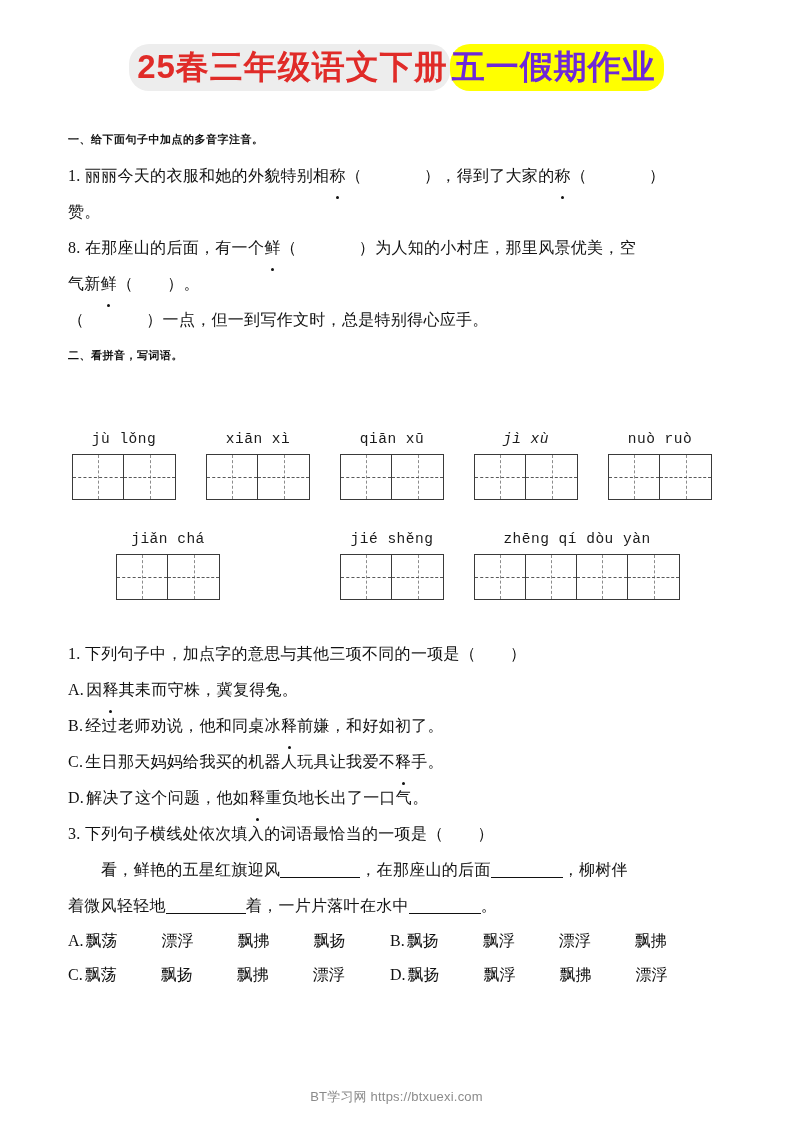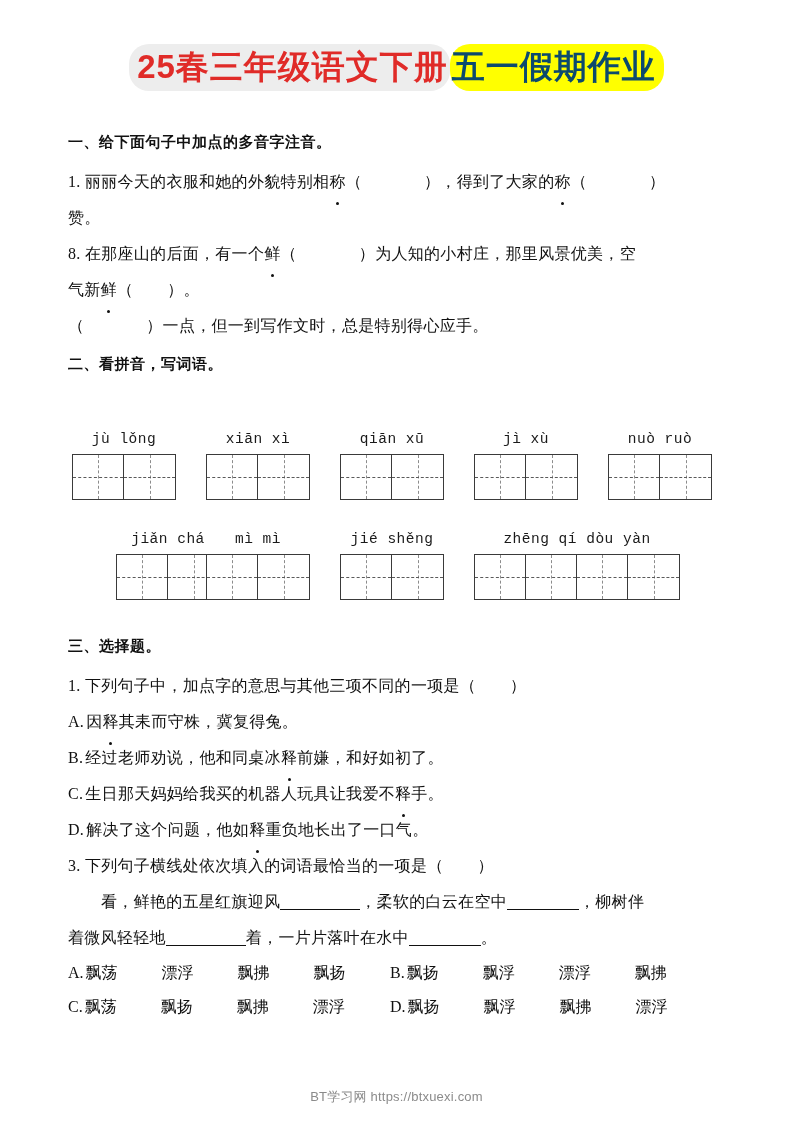--- a/index.html
+++ b/index.html
@@ -42,34 +42,34 @@
     vertical-align: middle;
     font-family: "Liberation Sans", "DejaVu Sans", sans-serif;
     border-radius: 20px;
   }
   .title-red {
     color: #e02b28;
     background: #ededed;
     padding-left: 8px;
   }
   .title-black {
-    color: #0c4a6e;
+    color: #6d28d9;
     background: #ffff00;
     padding-right: 8px;
   }
 
   
   .content {
     position: absolute;
     left: 68px;
     top: 132px;
     width: 660px;
   }
   .sec-head {
-    font-size: 15px;
+    font-size: 11px;
     font-weight: bold;
     letter-spacing: 0.5px;
     margin: 0 0 11px 0;
     line-height: 1.4;
   }
   .line {
     font-size: 16px;
     line-height: 36px;
     letter-spacing: 0.3px;
     margin: 0;
@@ -225,21 +225,21 @@
         <div class="cell"></div>
       </div>
   </div>
   <div class="pin-block" style="left:340px; top:430px;">
     <div class="pinyin">qiān xū</div>
     <div class="grid">
         <div class="cell"></div>
         <div class="cell"></div>
       </div>
   </div>
-  <div class="pin-block" style="left:474px; top:430px;">
+  <div class="pin-block" style="left:474px; top:430px;font-style:italic;">
     <div class="pinyin">jì xù</div>
     <div class="grid">
         <div class="cell"></div>
         <div class="cell"></div>
       </div>
   </div>
   <div class="pin-block" style="left:608px; top:430px;">
     <div class="pinyin">nuò ruò</div>
     <div class="grid">
         <div class="cell"></div>
@@ -247,60 +247,52 @@
       </div>
   </div>
 
   <div class="pin-block" style="left:72px; top:530px;margin-left:44px;">
     <div class="pinyin">jiǎn chá</div>
     <div class="grid">
         <div class="cell"></div>
         <div class="cell"></div>
       </div>
   </div>
-  <div class="pin-block" style="left:206px; top:530px;">
-    <div class="pinyin">mì mì</div>
-    <div class="grid">
-        <div class="cell"></div>
-        <div class="cell"></div>
-      </div>
-  </div>
   <div class="pin-block" style="left:340px; top:530px;">
     <div class="pinyin">jié shěng</div>
     <div class="grid">
         <div class="cell"></div>
         <div class="cell"></div>
       </div>
   </div>
   <div class="pin-block" style="left:474px; top:530px;">
     <div class="pinyin">zhēng qí dòu yàn</div>
     <div class="grid">
         <div class="cell"></div>
         <div class="cell"></div>
         <div class="cell"></div>
         <div class="cell"></div>
       </div>
   </div>
 
   <div class="content" style="top:636px;">
-    <div class="sec-head">三、选择题。</div>
 
     <div class="line"><span>1. 下列句子中，加点字的意思与其他三项不同的一项是（</span><span class="paren-gap-sm"></span><span>）</span></div>
 
     <div class="line"><span class="opt-label">A.</span><span>因</span><span class="dot">释</span><span>其耒而守株，冀复得兔。</span></div>
 
     <div class="line"><span class="opt-label">B.</span><span>经过老师劝说，他和同桌冰</span><span class="dot">释</span><span>前嫌，和好如初了。</span></div>
 
     <div class="line"><span class="opt-label">C.</span><span>生日那天妈妈给我买的机器人玩具让我爱不</span><span class="dot">释</span><span>手。</span></div>
 
     <div class="line"><span class="opt-label">D.</span><span>解决了这个问题，他如</span><span class="dot">释</span><span>重负地长出了一口气。</span></div>
 
     <div class="line"><span>3. 下列句子横线处依次填入的词语最恰当的一项是（</span><span class="paren-gap-sm"></span><span>）</span></div>
 
-    <div class="line indent"><span>看，鲜艳的五星红旗迎风</span><span class="blank w80"></span><span>，柔软的白云在空中</span><span class="blank w72"></span><span>，柳树伴</span></div>
+    <div class="line indent"><span>看，鲜艳的五星红旗迎风</span><span class="blank w80"></span><span>，在那座山的后面</span><span class="blank w72"></span><span>，柳树伴</span></div>
 
     <div class="line"><span>着微风轻轻地</span><span class="blank w80"></span><span>着，一片片落叶在水中</span><span class="blank w72"></span><span>。</span></div>
 
     <div class="choice-row">
       <span class="choice-col"><span class="opt-label">A.</span><span class="opt-word">飘荡</span><span class="opt-word">漂浮</span><span class="opt-word">飘拂</span><span class="opt-word">飘扬</span></span><span class="choice-col"><span class="opt-label">B.</span><span class="opt-word">飘扬</span><span class="opt-word">飘浮</span><span class="opt-word">漂浮</span><span class="opt-word">飘拂</span></span>
     </div>
 
     <div class="choice-row">
       <span class="choice-col"><span class="opt-label">C.</span><span class="opt-word">飘荡</span><span class="opt-word">飘扬</span><span class="opt-word">飘拂</span><span class="opt-word">漂浮</span></span><span class="choice-col"><span class="opt-label">D.</span><span class="opt-word">飘扬</span><span class="opt-word">飘浮</span><span class="opt-word">飘拂</span><span class="opt-word">漂浮</span></span>
     </div>

